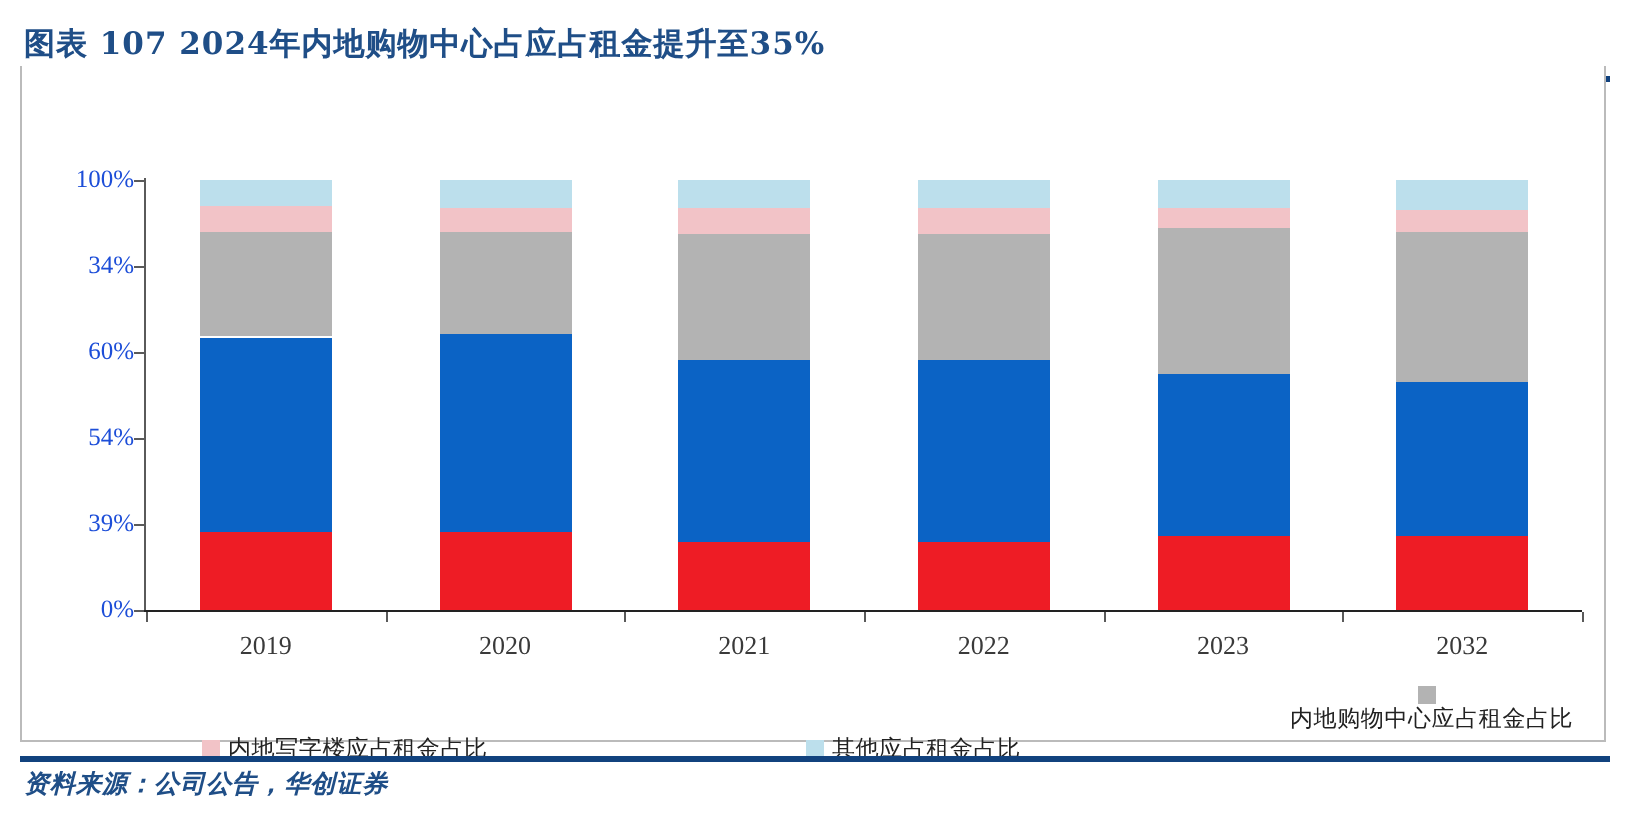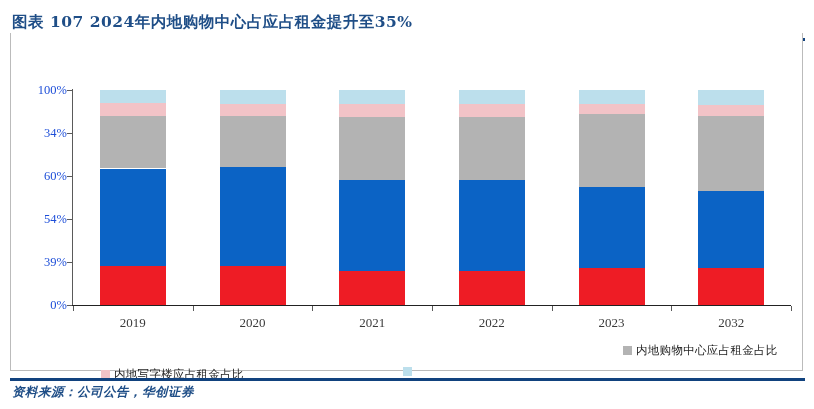--- a/index.html
+++ b/index.html
@@ -253,32 +253,33 @@
         <div class="bar-seg" title="香港购物中心应占租金占比 2024: 17%" style="height: 36.55px; bottom: 0px; background: rgb(238, 28, 37);"></div>
         <div class="bar-seg" title="香港写字楼应占租金占比 2024: 36%" style="height: 77.4px; bottom: 36.55px; background: rgb(11, 99, 197);"></div>
         <div class="bar-seg" title="内地购物中心应占租金占比 2024: 35%" style="height: 75.25px; bottom: 113.95px; background: rgb(179, 179, 179);"></div>
         <div class="bar-seg" title="内地写字楼应占租金占比 2024: 5%" style="height: 10.75px; bottom: 189.2px; background: rgb(242, 195, 199);"></div>
         <div class="bar-seg" title="其他应占租金占比 2024: 7%" style="height: 15.05px; bottom: 199.95px; background: rgb(188, 223, 236);"></div>
       </div>
     </div>
 
   <div id="legend">
     <div class="legend-row" id="legend-row-1">
-        <div class="legend-item" style="left: 550px;">
+        <div class="legend-item" style="left: 572px; flex-direction: column;">
           <span class="legend-swatch" style="background: rgb(179, 179, 179);"></span>
           <span class="legend-label">内地购物中心应占租金占比</span>
         </div>
       </div>
     <div class="legend-row" id="legend-row-2">
         <div class="legend-item" style="left: 28px;">
           <span class="legend-swatch" style="background: rgb(242, 195, 199);"></span>
           <span class="legend-label">内地写字楼应占租金占比</span>
         </div>
         <div class="legend-item" style="left: 330px;">
           <span class="legend-swatch" style="background: rgb(188, 223, 236);"></span>
+          <span class="legend-label">其他应占租金占比</span>
         </div>
       </div>
   </div>
 
 <div class="x-tick-mark" style="left: 181.667px;"></div>
     <div class="x-tick-label" style="left: 121.833px;">2019</div>
     <div class="x-tick-mark" style="left: 301.333px;"></div>
     <div class="x-tick-label" style="left: 241.5px;">2020</div>
     <div class="x-tick-mark" style="left: 421px;"></div>
     <div class="x-tick-label" style="left: 361.167px;">2021</div>

